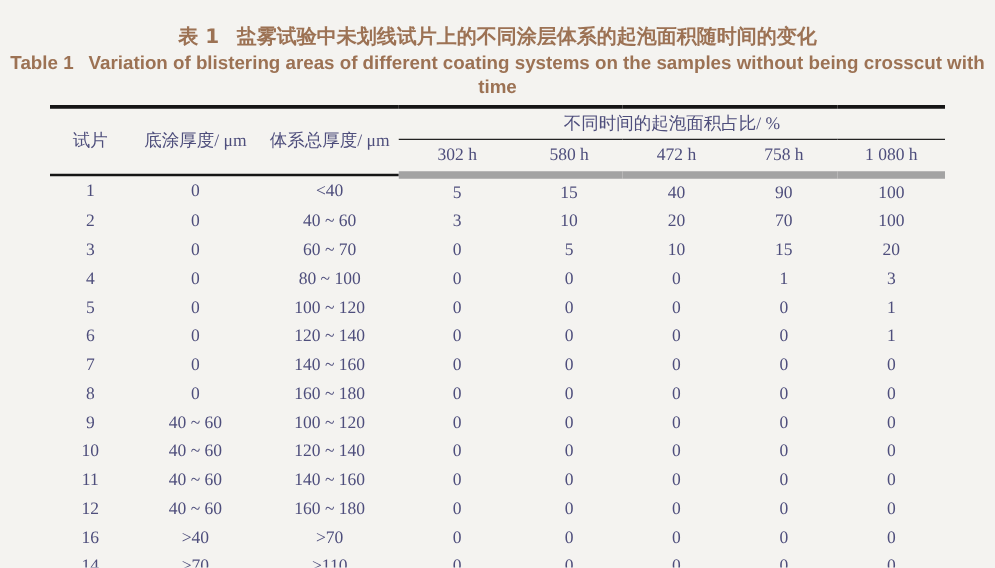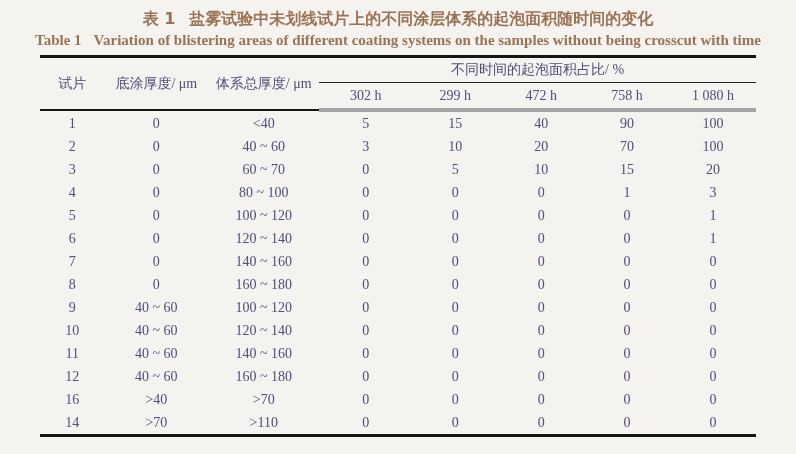--- a/index.html
+++ b/index.html
@@ -4,33 +4,33 @@
 <style>
   html, body { margin: 0; padding: 0; }
   body { background: #f4f3f0; }
   .page {
     position: relative;
     width: 796px;
     height: 454px;
     background: #f4f3f0;
     overflow: hidden;
   }
-  .caption { padding-top: 8px; }
+  .caption { padding-top: 18px; }
   .caption-zh {
     text-align: center;
     font-family: "DejaVu Sans", sans-serif;
     font-weight: bold;
     font-size: 16px;
     line-height: 21px;
     color: #9c7254;
   }
   .caption-zh .cap-label { margin-right: 14px; }
   .caption-en {
     text-align: center;
-    font-family: Liberation Serif, serif;
+    font-family: Liberation Sans, sans-serif;
     font-weight: bold;
     font-size: 15px;
     line-height: 19px;
     color: #9c7254;
     margin-top: 2px;
   }
   .caption-en .cap-label { margin-right: 12px; }
   table.data {
     width: 716px;
     margin: 5px auto 0;
@@ -45,21 +45,21 @@
   th, td {
     font-weight: normal;
     text-align: center;
     padding: 0;
     white-space: nowrap;
     overflow: hidden;
   }
   tr.group-row th { height: 24px; }
   th.spanner { border-bottom: 1px solid #222222; }
   th.rowspan2 { border-bottom: 2px solid #151515; }
-  tr.time-row th { height: 25px; border-bottom: 4px solid #a3a3a3; }
+  tr.time-row th { height: 25px; border-bottom: 6px solid #a3a3a3; }
   tbody td { height: 23px; line-height: 23px; }
 </style>
 </head>
 <body>
 
 <div class="page">
   <div class="caption">
     <div class="caption-zh">
       <span class="cap-label">表 1</span><span>盐雾试验中未划线试片上的不同涂层体系的起泡面积随时间的变化</span>
     </div>
@@ -83,21 +83,21 @@
     </colgroup>
     <thead>
       <tr class="group-row">
         <th rowspan="2" class="rowspan2">试片</th>
         <th rowspan="2" class="rowspan2">底涂厚度/ μm</th>
         <th rowspan="2" class="rowspan2">体系总厚度/ μm</th>
         <th colspan="5" class="spanner">不同时间的起泡面积占比/ %</th>
       </tr>
       <tr class="time-row">
         <th>302 h</th>
-        <th>299 h</th>
+        <th>580 h</th>
         <th>472 h</th>
         <th>758 h</th>
         <th>1 080 h</th>
       </tr>
     </thead>
     <tbody>
         <tr>
     <td>1</td>
     <td>0</td>
     <td>&lt;40</td>

